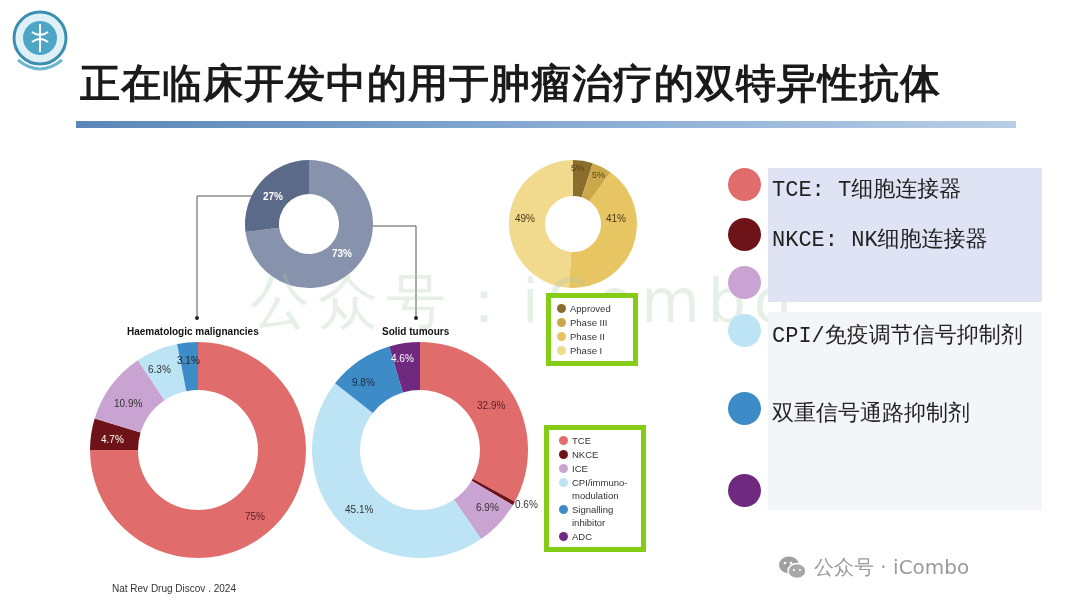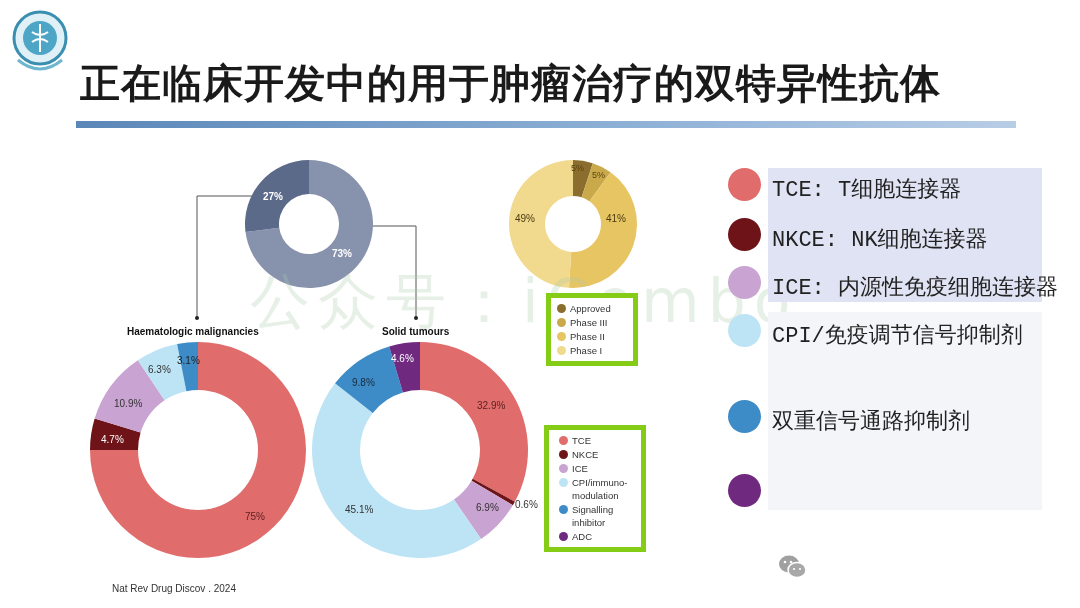--- a/index.html
+++ b/index.html
@@ -166,37 +166,37 @@
   <div class="bl-row" style="top:0;height:36px;">
       <span class="bl-dot" style="background:#e06c6c;top:0"></span>
       <span class="bl-text" style="top:6px">TCE: T细胞连接器</span>
     </div>
   <div class="bl-row" style="top:50px;height:36px;">
       <span class="bl-dot" style="background:#6e1418;top:0"></span>
       <span class="bl-text" style="top:6px">NKCE: NK细胞连接器</span>
     </div>
   <div class="bl-row" style="top:98px;height:36px;">
       <span class="bl-dot" style="background:#c9a3d1;top:0"></span>
-      <span class="bl-text" style="top:6px">ICE: 内源性免疫细胞连接器</span>
     </div>
   <div class="bl-row" style="top:146px;height:36px;">
       <span class="bl-dot" style="background:#bde4f5;top:0"></span>
       <span class="bl-text" style="top:6px">CPI/免疫调节信号抑制剂</span>
     </div>
-  <div class="bl-row" style="top:224px;height:36px;margin-top:8px;">
+  <div class="bl-row" style="top:224px;height:36px;">
       <span class="bl-dot" style="background:#3d8cc8;top:0"></span>
       <span class="bl-text" style="top:6px">双重信号通路抑制剂</span>
     </div>
   <div class="bl-row" style="top:306px;height:36px;">
       <span class="bl-dot" style="background:#6f2a80;top:0"></span>
     </div>
 </div>
 
 <div id="footer-wm" class="abs">
   <svg width="30" height="26" viewBox="0 0 30 26">
     <ellipse cx="11" cy="10" rx="10" ry="8.5" fill="#a0a0a0"></ellipse>
     <ellipse cx="19" cy="16" rx="9" ry="7.5" fill="#a8a8a8" stroke="#fff" stroke-width="1.5"></ellipse>
     <circle cx="7" cy="8" r="1.3" fill="#fff"></circle>
       <circle cx="13" cy="8" r="1.3" fill="#fff"></circle>
     <circle cx="16" cy="15" r="1.1" fill="#fff"></circle>
       <circle cx="22" cy="15" r="1.1" fill="#fff"></circle>
   </svg>
+  <span>公众号 · iCombo</span>
 </div>
 
 </body></html>

